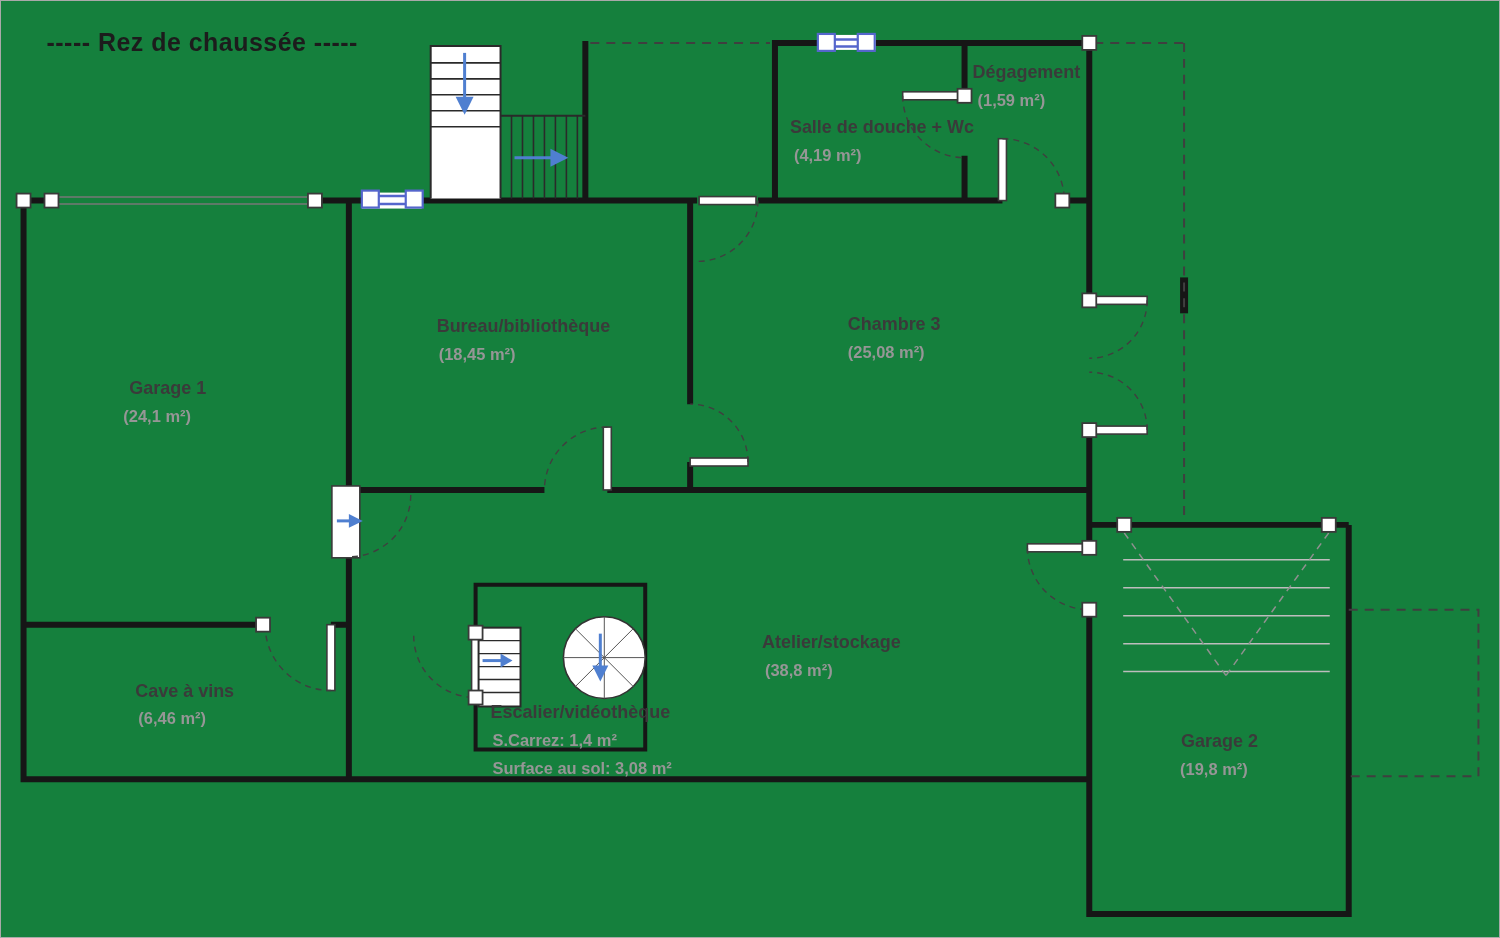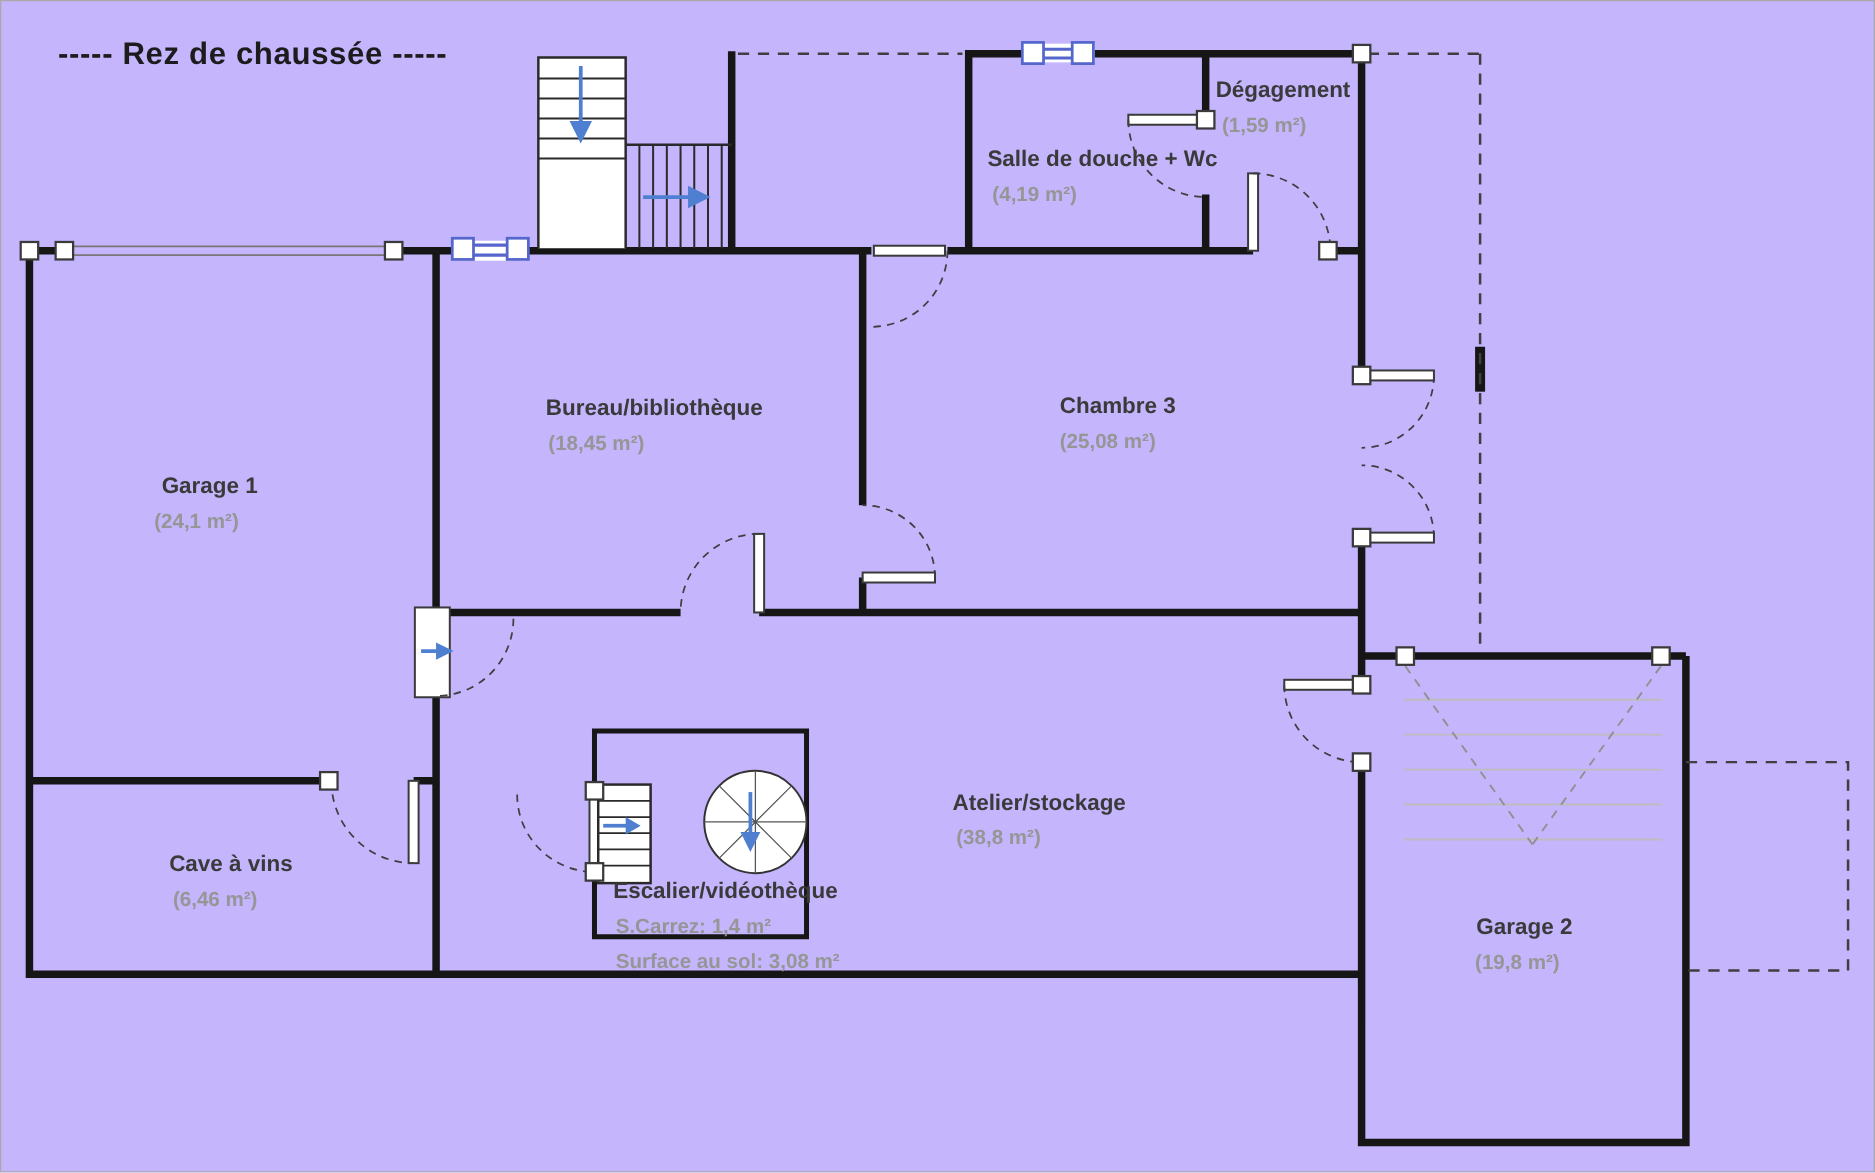--- a/index.html
+++ b/index.html
@@ -1,20 +1,20 @@
 <!DOCTYPE html>
 <html><head>
 <meta charset="utf-8">
 <style>
   html,body{margin:0;padding:0;background:#ffffff;}
   .plan-wrap{
     position:relative;
     width:1498px;height:936px;
     border:1px solid #a9a9a9;
-    background:#c4b5fd;
+    background:#15803d;
     font-family:"Liberation Sans","DejaVu Sans",sans-serif;
     overflow:hidden;
   }
   svg{display:block;width:100%;height:100%;}
   text{font-family:"Liberation Sans","DejaVu Sans",sans-serif;}
   .room-name{font-size:18px;font-weight:bold;fill:#3a3a3a;}
   .room-area{font-size:16.5px;font-weight:bold;fill:#969696;}
   .plan-title{font-size:25px;font-weight:bold;fill:#1c1c1c;letter-spacing:.5px;}
 </style>
 </head>

